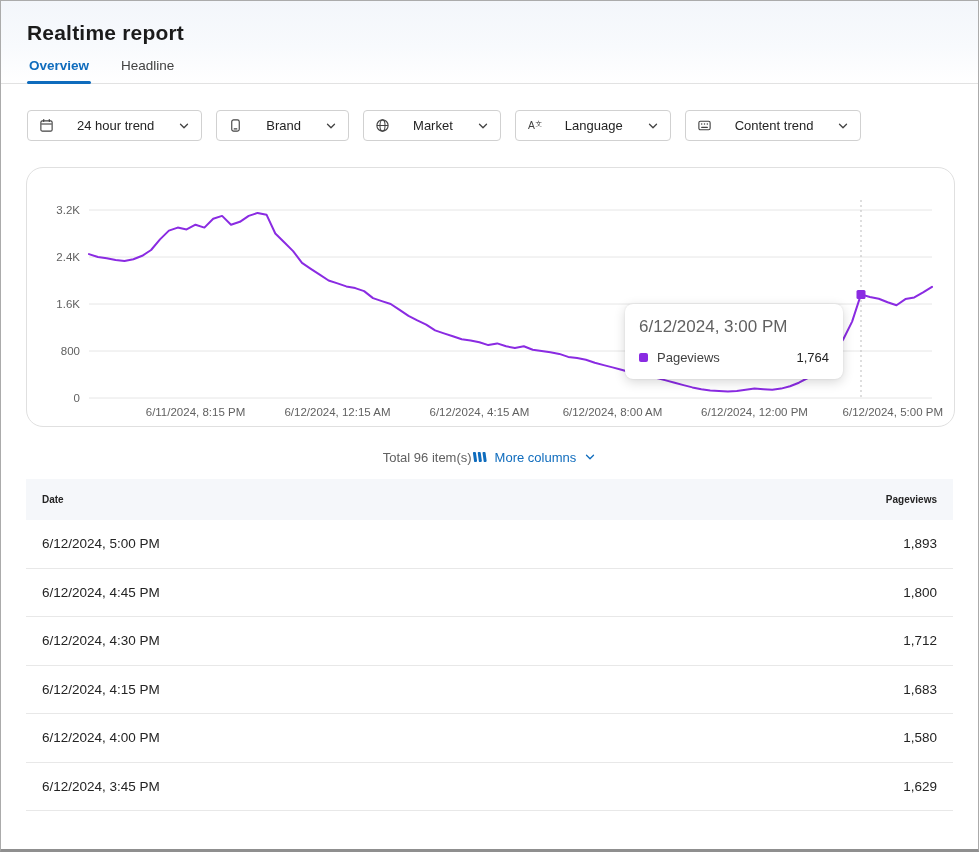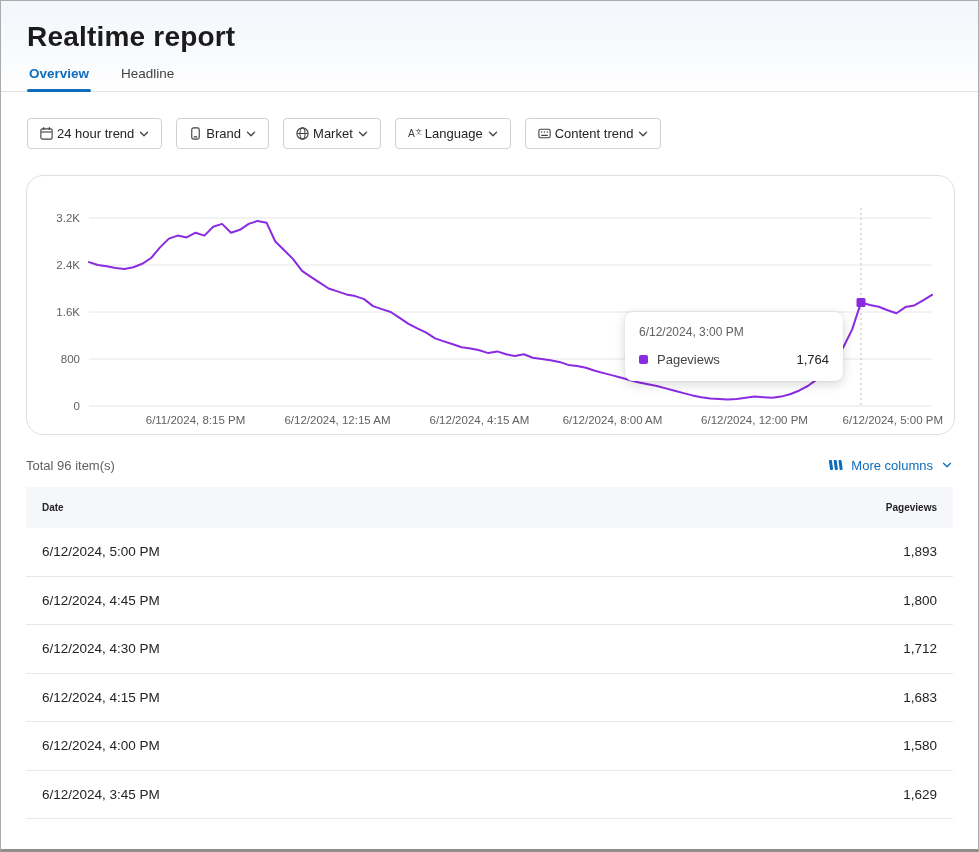--- a/index.html
+++ b/index.html
@@ -16,40 +16,40 @@
     border-bottom:3px solid #8f8f8f;
     background:#ffffff;
     overflow:hidden;
   }
   
   .header {
     background:linear-gradient(180deg,#f3f6fb 0%, #f8fafd 55%, #ffffff 100%);
     padding:20px 0 0 0;
   }
   .page-title {
-    font-size:28px; font-weight:700; color:#1b1b1b;
+    font-size:21px; font-weight:700; color:#1b1b1b;
     padding:0 26px; letter-spacing:.2px;
   }
   .tabs {
     display:flex; gap:28px; padding:0 26px; margin-top:7px;
     border-bottom:1px solid #e2e2e2;
   }
   .tab {
     position:relative; font-size:13.5px; color:#424242;
     padding:6px 2px 10px 2px; cursor:pointer;
   }
   .tab.active { color:#0f6cbd; font-weight:600; }
   .tab.active::after {
     content:""; position:absolute; left:0; right:0; bottom:-1px;
     height:3px; border-radius:2px; background:#0f6cbd;
   }
   
   .filters { display:flex; gap:14px; padding:26px 26px 0 26px; }
   .filter-btn {
-    display:inline-flex; align-items:center; gap:3px;
+    display:inline-flex; align-items:center; gap:23px;
     height:31px; padding:0 11px;
     background:#ffffff; border:1px solid #d1d1d1; border-radius:4px;
     font-size:13px; color:#242424; cursor:pointer;
   }
   .filter-btn svg { display:block; }
   .chev { color:#424242; margin-left:1px; }
   
   .chart-card {
     position:relative;
     margin:26px 25px 0 25px;
@@ -60,28 +60,28 @@
     overflow:hidden;
   }
   .chart-card svg { display:block; }
   .tick { font-size:11.5px; fill:#616161; font-family:"Liberation Sans",sans-serif; }
   .tooltip {
     position:absolute; left:598px; top:136px; width:218px;
     background:#ffffff; border-radius:8px;
     box-shadow:0 3px 12px rgba(0,0,0,.16), 0 0 2px rgba(0,0,0,.10);
     padding:13px 14px 14px 14px; z-index:5;
   }
-  .tooltip-date { font-size:12px; color:#616161; }
+  .tooltip-date { font-size:17px; color:#616161; }
   .tooltip-row { display:flex; align-items:center; margin-top:13px; }
   .legend-swatch { width:9px; height:9px; border-radius:2px; background:#8a2be2; flex:none; }
   .tooltip-series { font-size:13px; color:#424242; margin-left:9px; }
   .tooltip-value { font-size:13px; color:#242424; margin-left:auto; }
   
   .summary {
-    display:flex; align-items:center; justify-content:space-between;
+    display:flex; align-items:center; justify-content:center;
     margin:22px 25px 14px 25px;
   }
   .total-label { font-size:13px; color:#616161; }
   .more-columns {
     display:inline-flex; align-items:center; gap:7px;
     font-size:13px; color:#0f6cbd; cursor:pointer;
   }
   .more-columns svg { display:block; }
   
   .table { margin:0 25px; }

